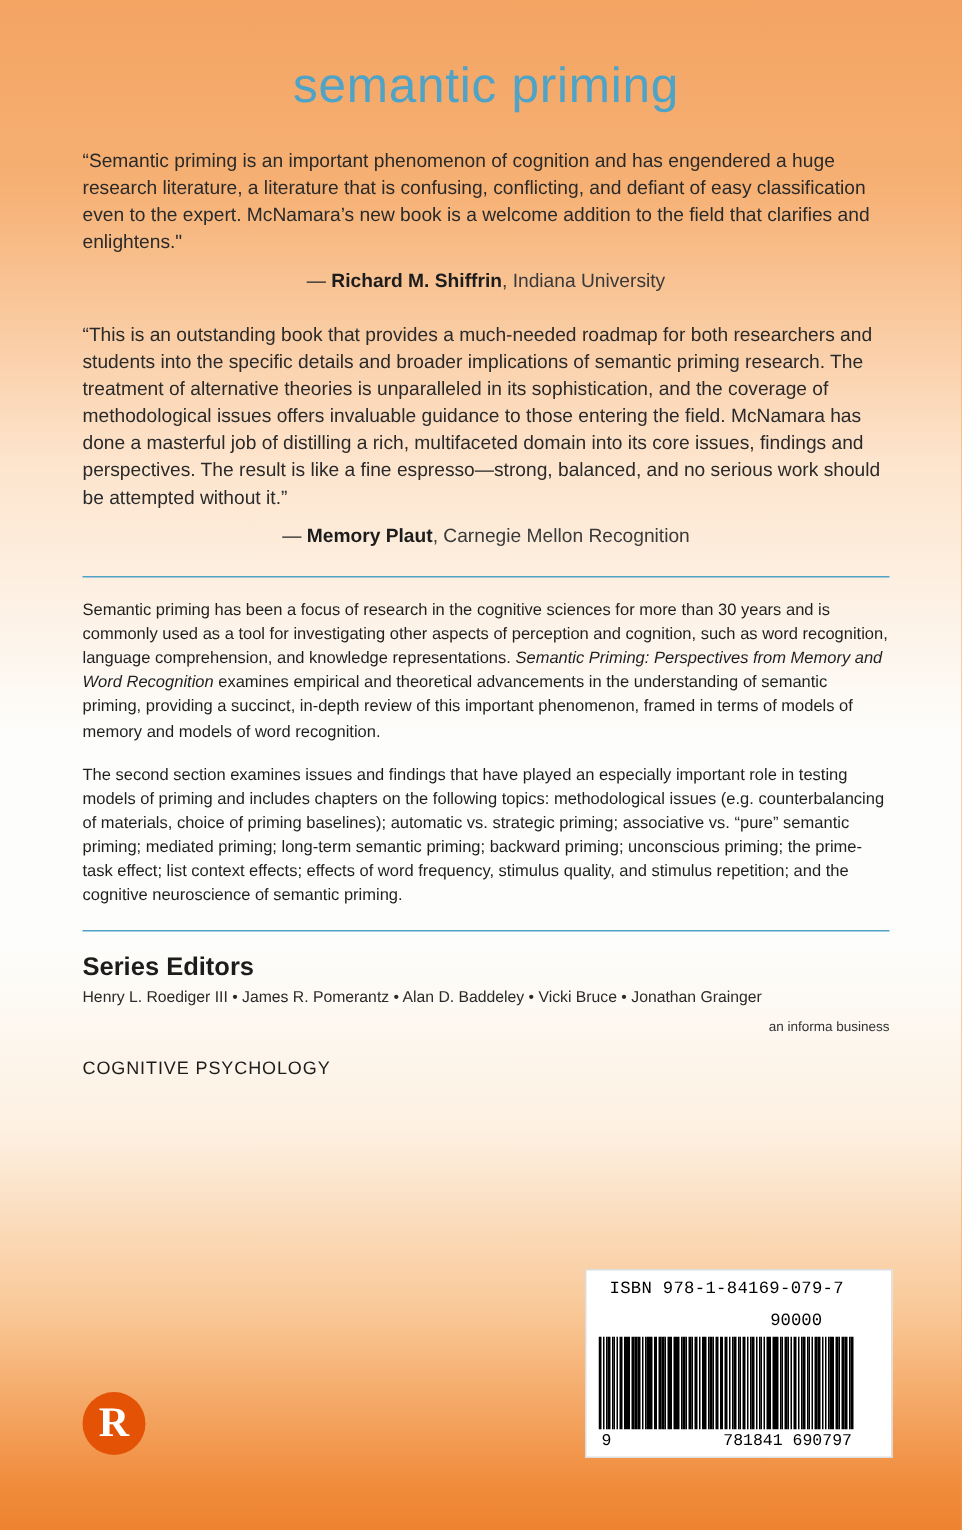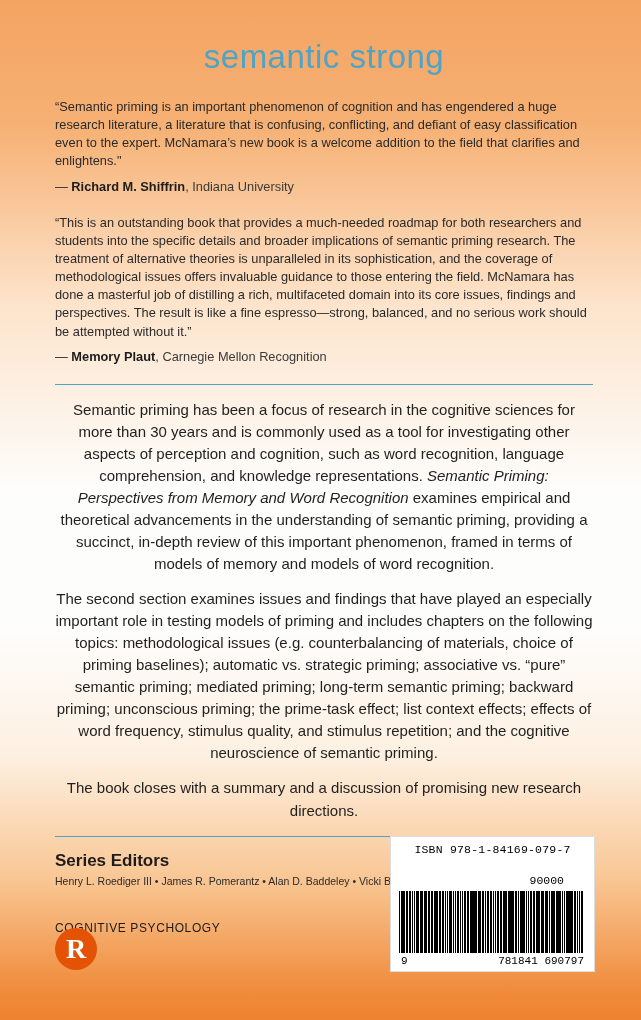--- a/index.html
+++ b/index.html
@@ -39,43 +39,44 @@
     color: #2a2a2a;
     font-size: 12.8px;
     line-height: 1.42;
     margin: 0 0 8px 0;
     text-align: left;
   }
   .attrib {
     font-size: 12.8px;
     margin: 6px 0 20px 0;
     color: #2a2a2a;
+    text-align: center;
   }
   .attrib .dash {
     color: #2a2a2a;
   }
   .attrib .name {
     font-weight: bold;
     color: #1c1c1c;
   }
   .attrib .affil {
     color: #3a3a3a;
   }
   .rule {
     border: none;
     border-top: 1.5px solid #4fa3c7;
     margin: 14px 0 14px 0;
     height: 0;
   }
   .para {
     color: #1f1f1f;
-    font-size: 15px;
+    font-size: 11px;
     line-height: 1.47;
     margin: 0 0 13px 0;
-    text-align: center;
+    text-align: left;
   }
   .para em {
     font-style: italic;
   }
   .series-block {
     margin-top: 6px;
   }
   .series-title {
     font-size: 17px;
     font-weight: bold;
@@ -157,36 +158,36 @@
     margin-top: 4px;
     text-align: center;
   }
   .barcode-box {
     position: absolute;
     right: 0;
     bottom: 10px;
     width: 205px;
     background: #fff;
     border: 1px solid #ddd;
-    padding: 6px 8px 4px 8px;
+    padding: 6px 24px 4px 8px;
     box-sizing: border-box;
   }
   .isbn-line {
     font-family: "Liberation Mono", monospace;
     font-size: 11.5px;
     letter-spacing: 0.2px;
     color: #000;
     text-align: center;
   }
   .isbn-sub {
     font-family: "Liberation Mono", monospace;
     font-size: 11.5px;
     color: #000;
     text-align: right;
-    margin-top: 18px;
+    margin-top: 8px;
     padding-right: 22px;
   }
   .bars {
     height: 62px;
     margin-top: 4px;
     display: flex;
     align-items: stretch;
     gap: 0;
     overflow: hidden;
   }
@@ -204,40 +205,39 @@
     padding: 0 2px;
   }
 </style>
 </head>
 <body>
 
 <div class="cover">
 
   <div class="inner">
 
-    <h1 class="title">semantic strong</h1>
+    <h1 class="title">semantic priming</h1>
 
     <p class="blurb">“Semantic priming is an important phenomenon of cognition and has engendered a huge research literature, a literature that is confusing, conflicting, and defiant of easy classification even to the expert. McNamara’s new book is a welcome addition to the field that clarifies and enlightens."</p>
     <div class="attrib">
       <span class="dash">—</span>
       <span class="name">Richard M. Shiffrin</span><span class="affil">, Indiana University</span>
     </div>
 
     <p class="blurb">“This is an outstanding book that provides a much-needed roadmap for both researchers and students into the specific details and broader implications of semantic priming research. The treatment of alternative theories is unparalleled in its sophistication, and the coverage of methodological issues offers invaluable guidance to those entering the field. McNamara has done a masterful job of distilling a rich, multifaceted domain into its core issues, findings and perspectives.  The result is like a fine espresso—strong, balanced, and no serious work should be attempted without it.”</p>
     <div class="attrib">
       <span class="dash">—</span>
       <span class="name">Memory Plaut</span><span class="affil">, Carnegie Mellon Recognition</span>
     </div>
 
     <hr class="rule">
 
     <p class="para"><span>Semantic priming has been a focus of research in the cognitive sciences for more than 30 years and is commonly used as a tool for investigating other aspects of perception and cognition, such as word recognition, language comprehension, and knowledge representations. </span><em>Semantic Priming: Perspectives from Memory and Word Recognition</em><span> examines empirical and theoretical advancements in the understanding of semantic priming, providing a succinct, in-depth review of this important phenomenon, framed in terms of models of memory and models of word recognition.</span></p>
 
     <p class="para">The second section examines issues and findings that have played an especially important role in testing models of priming and includes chapters on the following topics: methodological issues (e.g. counterbalancing of materials, choice of priming baselines); automatic vs. strategic priming; associative vs. “pure” semantic priming; mediated priming; long-term semantic priming; backward priming; unconscious priming; the prime-task effect; list context effects; effects of word frequency, stimulus quality, and stimulus repetition; and the cognitive neuroscience of semantic priming.</p>
-    <p class="para">The book closes with a summary and a discussion of promising new research directions.</p>
 
     <hr class="rule">
 
     <div class="series-block">
       <div class="series-title">Series Editors</div>
       <div class="series-names">Henry L. Roediger III • James R. Pomerantz • Alan D. Baddeley • Vicki Bruce • Jonathan Grainger</div>
     </div>
 
     <div class="informa">an informa business</div>
 

